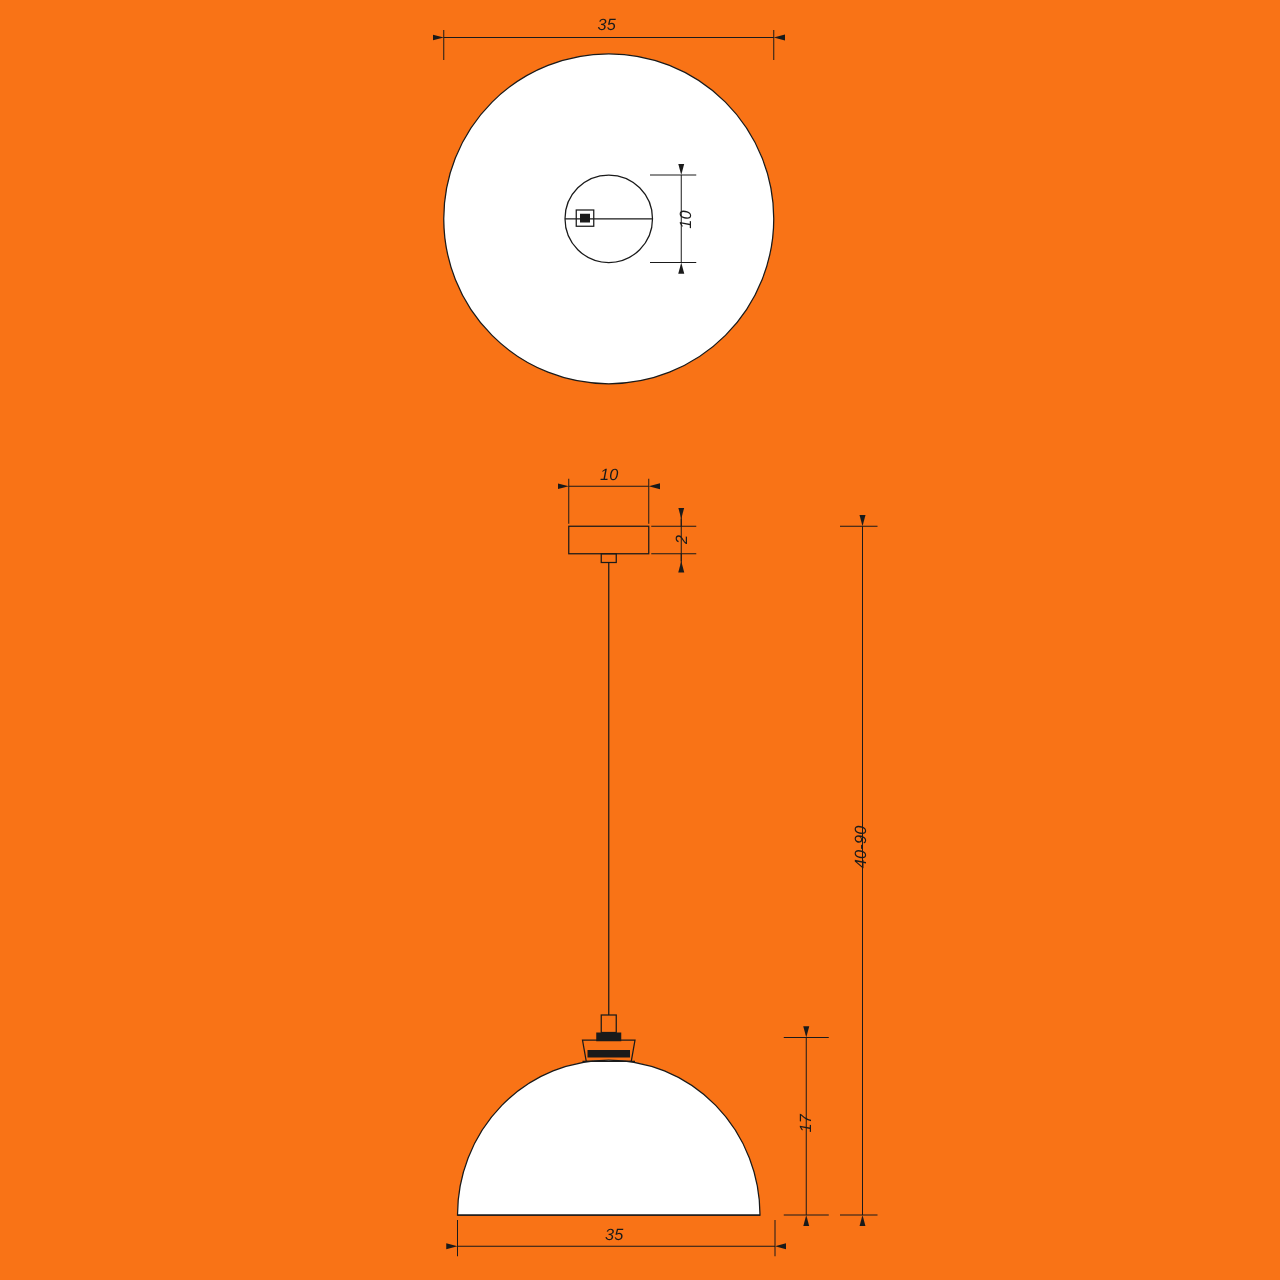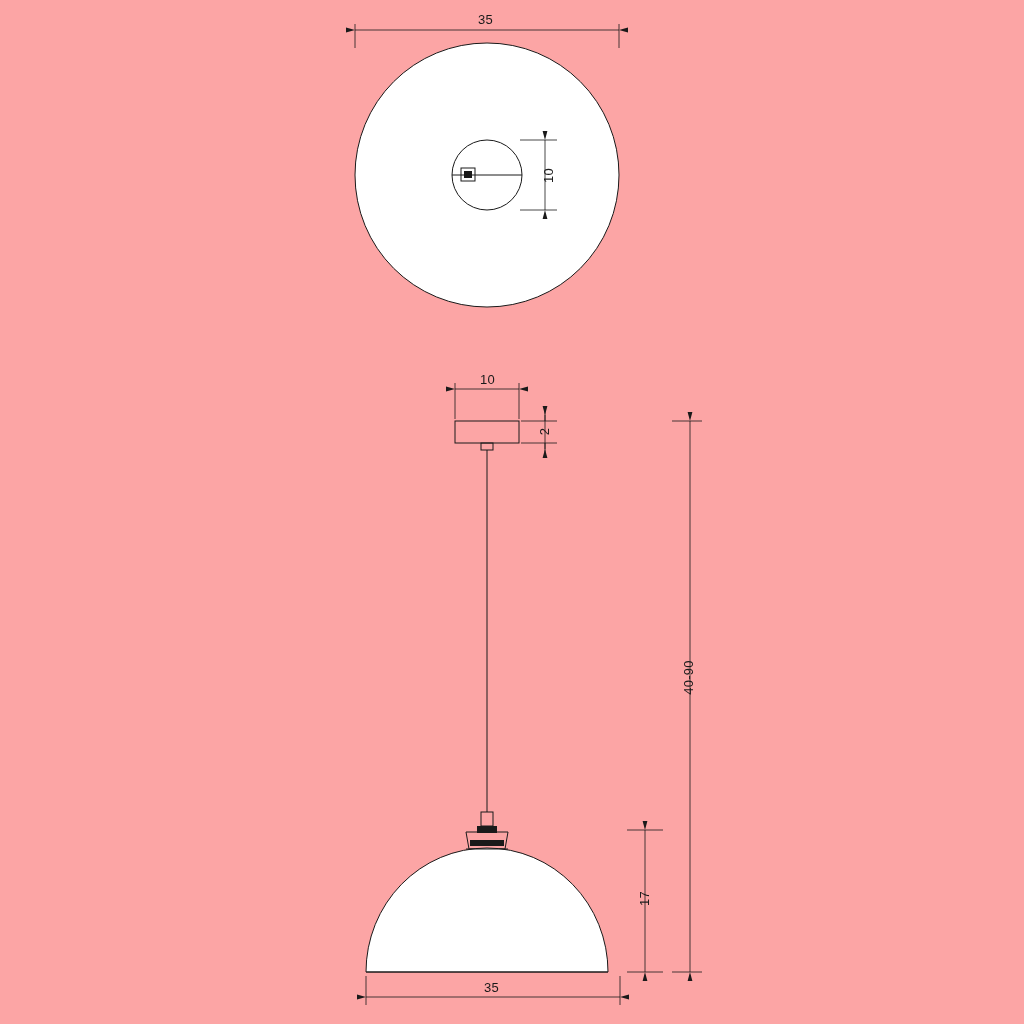--- a/index.html
+++ b/index.html
@@ -7,22 +7,23 @@
     padding: 0;
     background: #ffffff;
   }
   body {
     font-family: "Liberation Sans", sans-serif;
   }
   #sheet {
     position: relative;
     width: 1024px;
     height: 1024px;
-    background: #fca5a5;
+    background: #f97316;
     overflow: hidden;
+    font-style: italic;
   }
   svg.drawing {
     position: absolute;
     top: 0;
     left: 0;
     width: 1024px;
     height: 1024px;
   }
   .ln {
     stroke: #1a1a1a;

